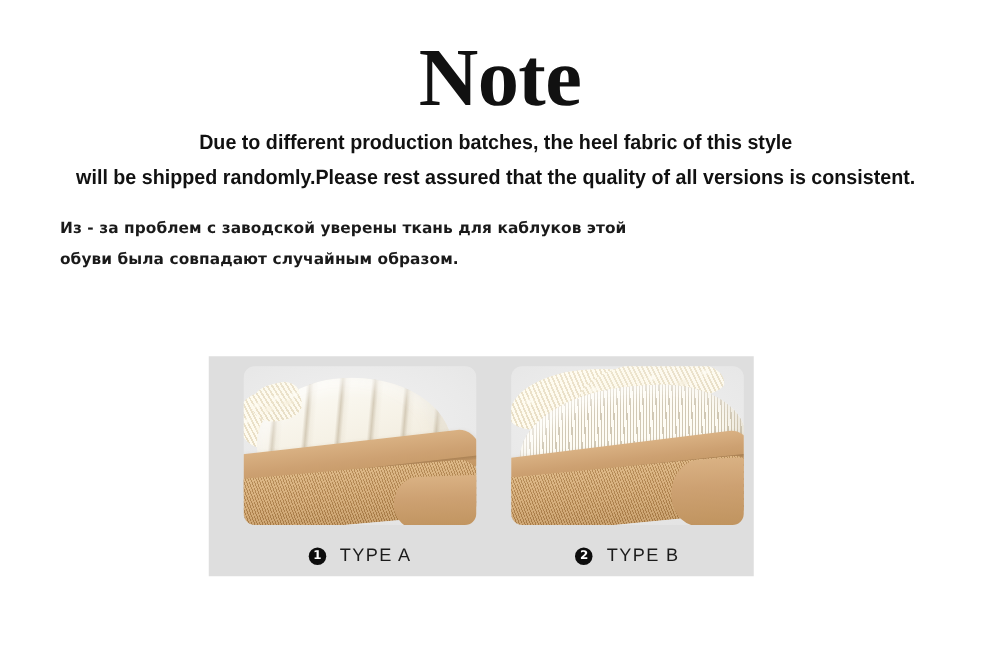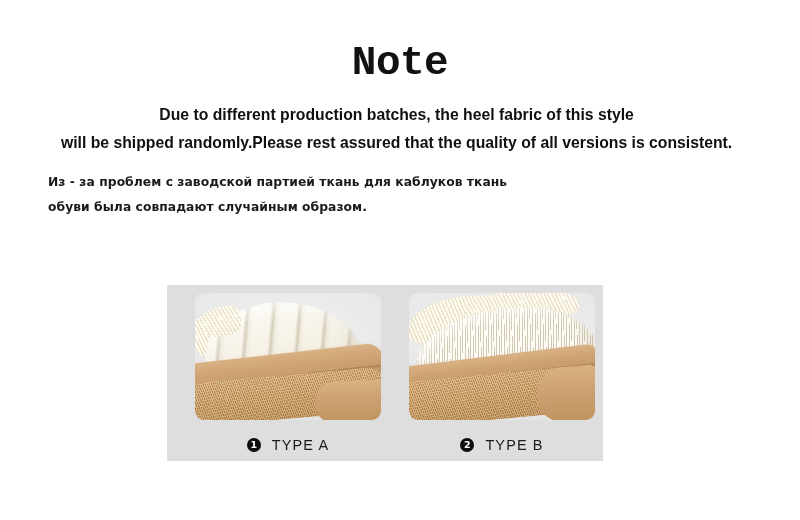--- a/index.html
+++ b/index.html
@@ -17,23 +17,23 @@
     position: relative;
   }
 
   
   .note-title {
     position: absolute;
     left: 0;
     top: 31px;
     width: 800px;
     text-align: center;
-    font-family: Liberation Mono, monospace;
+    font-family: Liberation Serif, serif;
     font-weight: 700;
-    font-size: 41px;
+    font-size: 66px;
     line-height: 64px;
     letter-spacing: -0.5px;
     color: #111111;
   }
 
   
   .eng-block {
     position: absolute;
     left: 48px;
     top: 100px;
@@ -209,21 +209,21 @@
 <body>
 
 <div class="note-title">Note</div>
 
 <div class="eng-block">
   <div class="eng-line">Due to different production batches, the heel fabric of this style</div>
   <div class="eng-line">will be shipped randomly.Please rest assured that the quality of all versions is consistent.</div>
 </div>
 
 <div class="rus-block">
-  <div class="rus-line">Из - за проблем с заводской партией ткань для каблуков ткань</div>
+  <div class="rus-line">Из - за проблем с заводской уверены ткань для каблуков этой</div>
   <div class="rus-line">обуви была совпадают случайным образом.</div>
 </div>
 
 <div class="compare-panel">
   <div class="panel-inner">
 
     <div class="variant left">
       <div class="photo">
         <div class="shoe-stage"></div>
 

